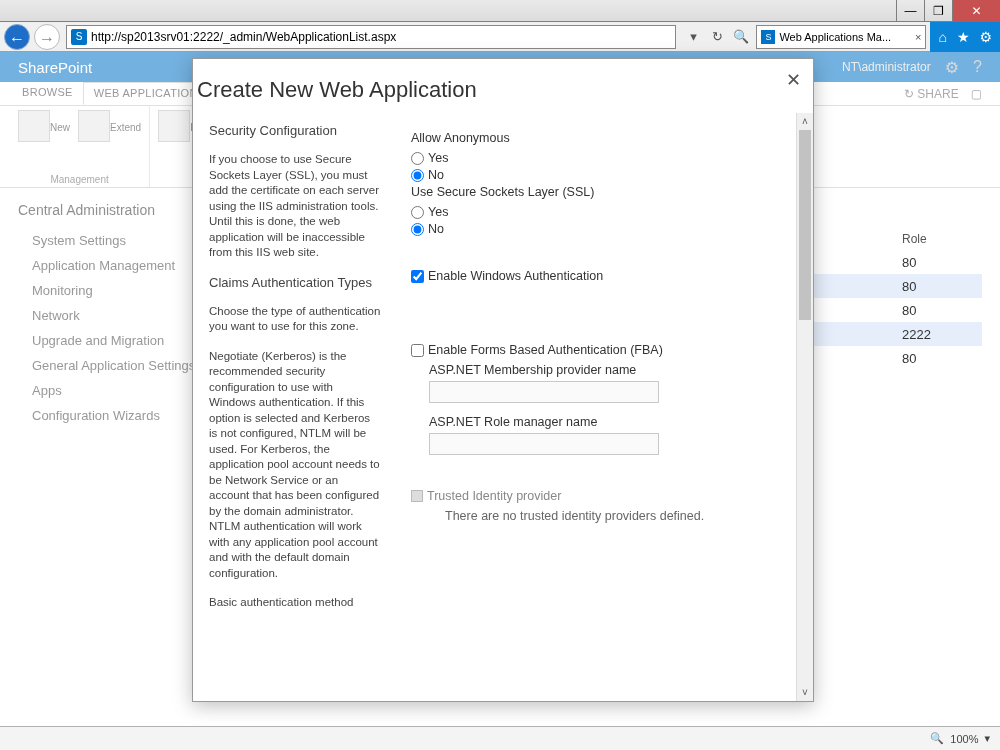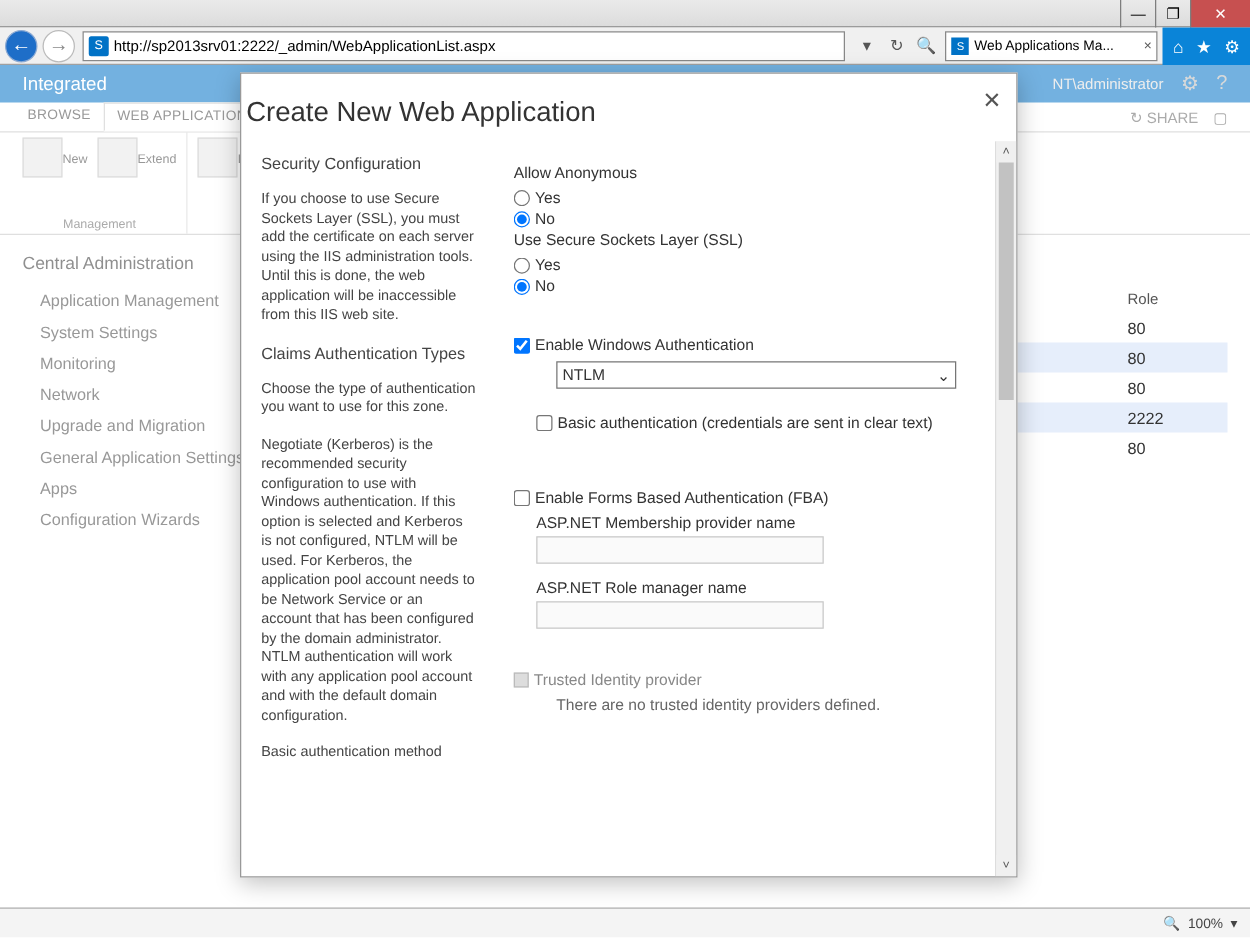--- a/index.html
+++ b/index.html
@@ -116,21 +116,21 @@
   <div class="ie-right">
     <span>⌂</span>
     <span>★</span>
     <span>⚙</span>
   </div>
 </div>
 
 <div class="overlay"></div>
 
 <div class="suite-bar">
-  <span>Integrated</span>
+  <span>SharePoint</span>
   <div class="suite-right">
     <span class="user">NT\administrator</span>
     <span class="suite-icon">⚙</span>
     <span class="suite-icon">?</span>
   </div>
 </div>
 
 <div class="ribbon-tabs">
   <div class="rtab">BROWSE</div>
   <div class="rtab active">WEB APPLICATIONS</div>
@@ -169,22 +169,22 @@
           <span style="white-space:pre-line;">General
 Settings</span>
         </div>
     </div>
   </div>
 </div>
 
 <div class="main">
   <div class="leftnav">
     <div class="hdr">Central Administration</div>
+    <div class="item">System Settings</div>
     <div class="item">Application Management</div>
-    <div class="item">System Settings</div>
     <div class="item">Monitoring</div>
     <div class="item">Network</div>
     <div class="item">Upgrade and Migration</div>
     <div class="item">General Application Settings</div>
     <div class="item">Apps</div>
     <div class="item">Configuration Wizards</div>
   </div>
   <div class="content">
     <div style="height:40px"></div>
     <div class="table-hdr">
@@ -244,31 +244,21 @@
       <div class="radio-row">
           <input type="radio" name="ssl" checked="" style="">
           <span>No</span>
         </div>
 
       <div style="height:24px"></div>
       <div class="check-row">
           <input type="checkbox" checked="" style="">
           <span>Enable Windows Authentication</span>
         </div>
-      <div class="indent2">
-        <div class="select-box">
-          <span>NTLM</span>
-          <span>⌄</span>
-        </div>
-      </div>
       <div style="height:14px"></div>
-      <div class="check-row indent1">
-          <input type="checkbox" style="">
-          <span>Basic authentication (credentials are sent in clear text)</span>
-        </div>
 
       <div style="height:34px"></div>
       <div class="check-row">
           <input type="checkbox" style="">
           <span>Enable Forms Based Authentication (FBA)</span>
         </div>
       <div class="indent1" style="margin-top:2px">ASP.NET Membership provider name</div>
       <div class="indent1" style="margin-top:4px">
           <div class="text-input"></div>
         </div>

